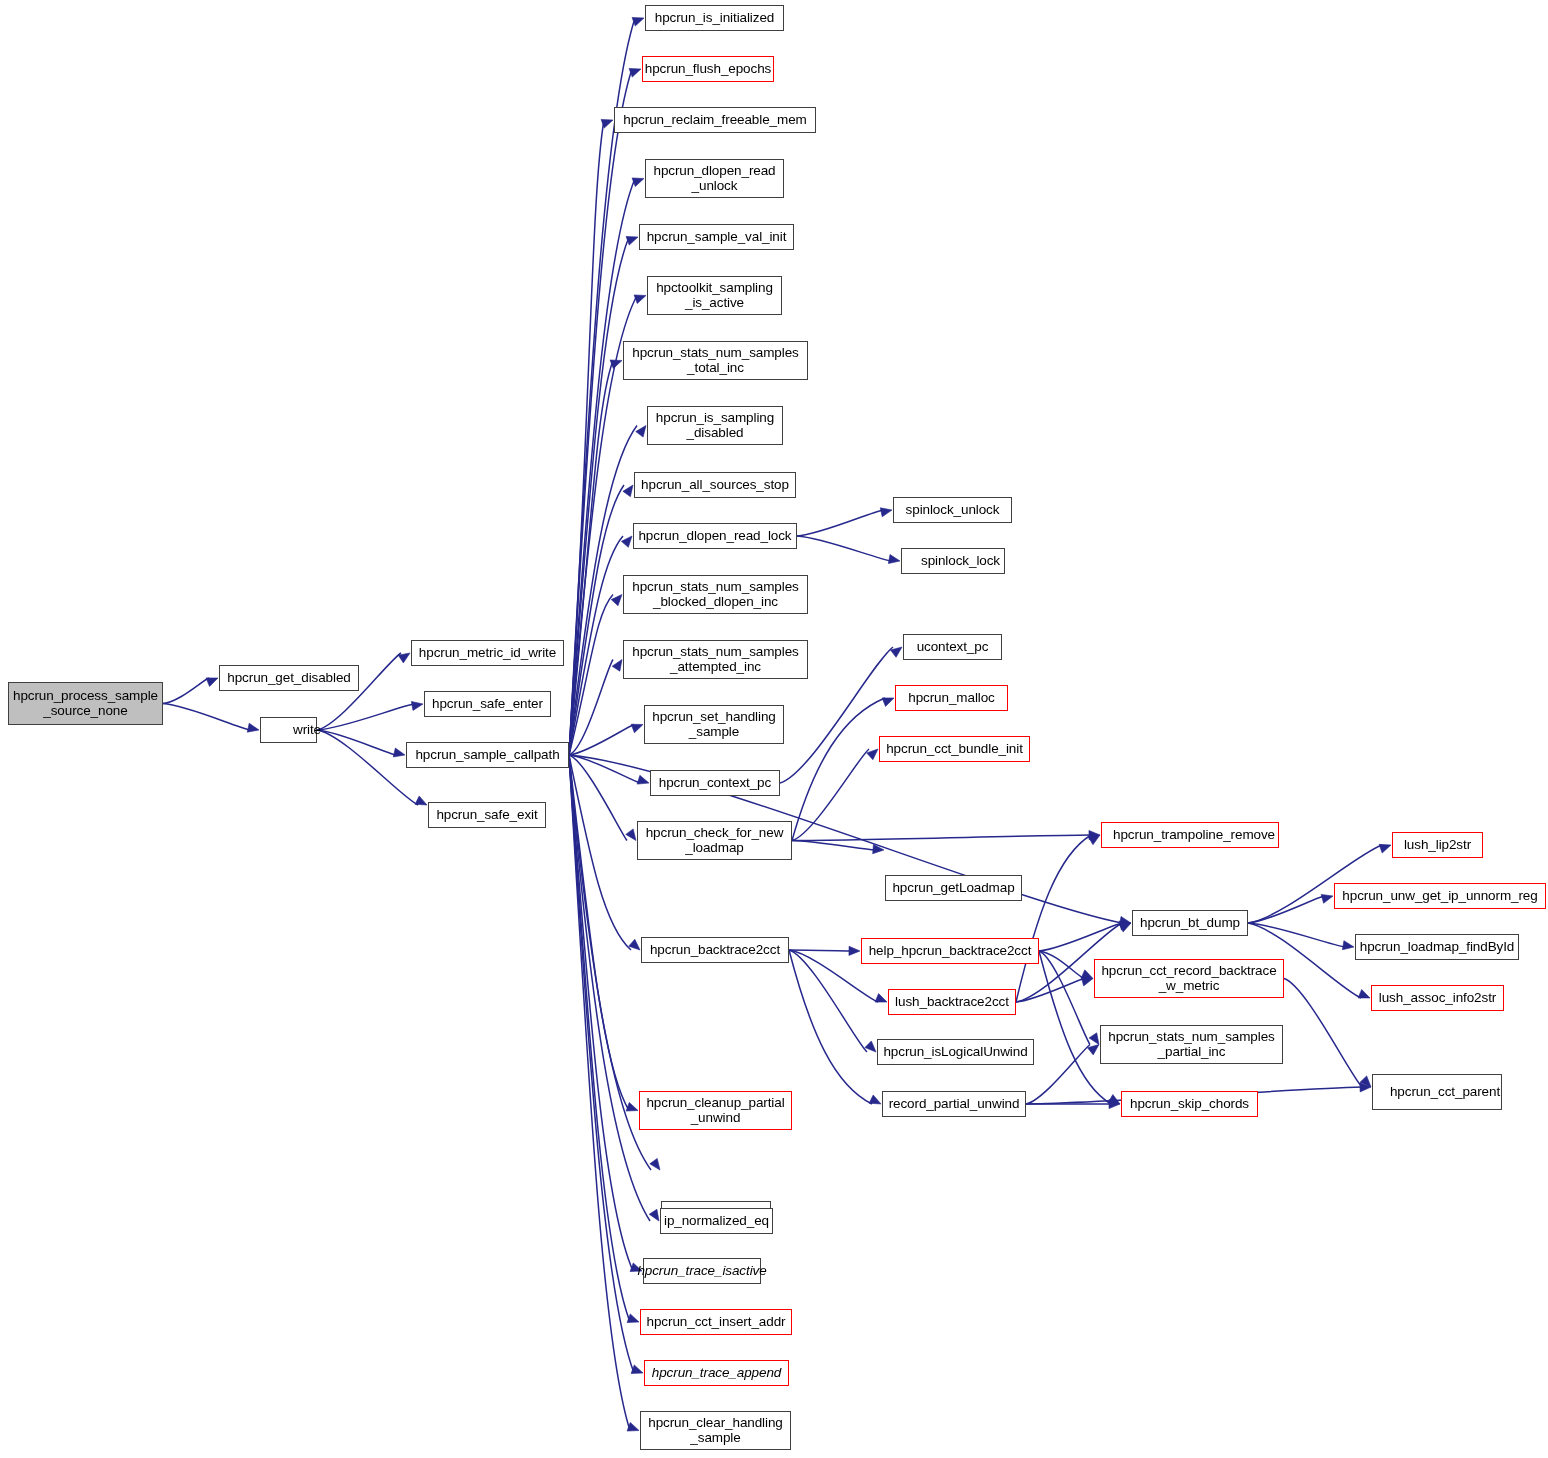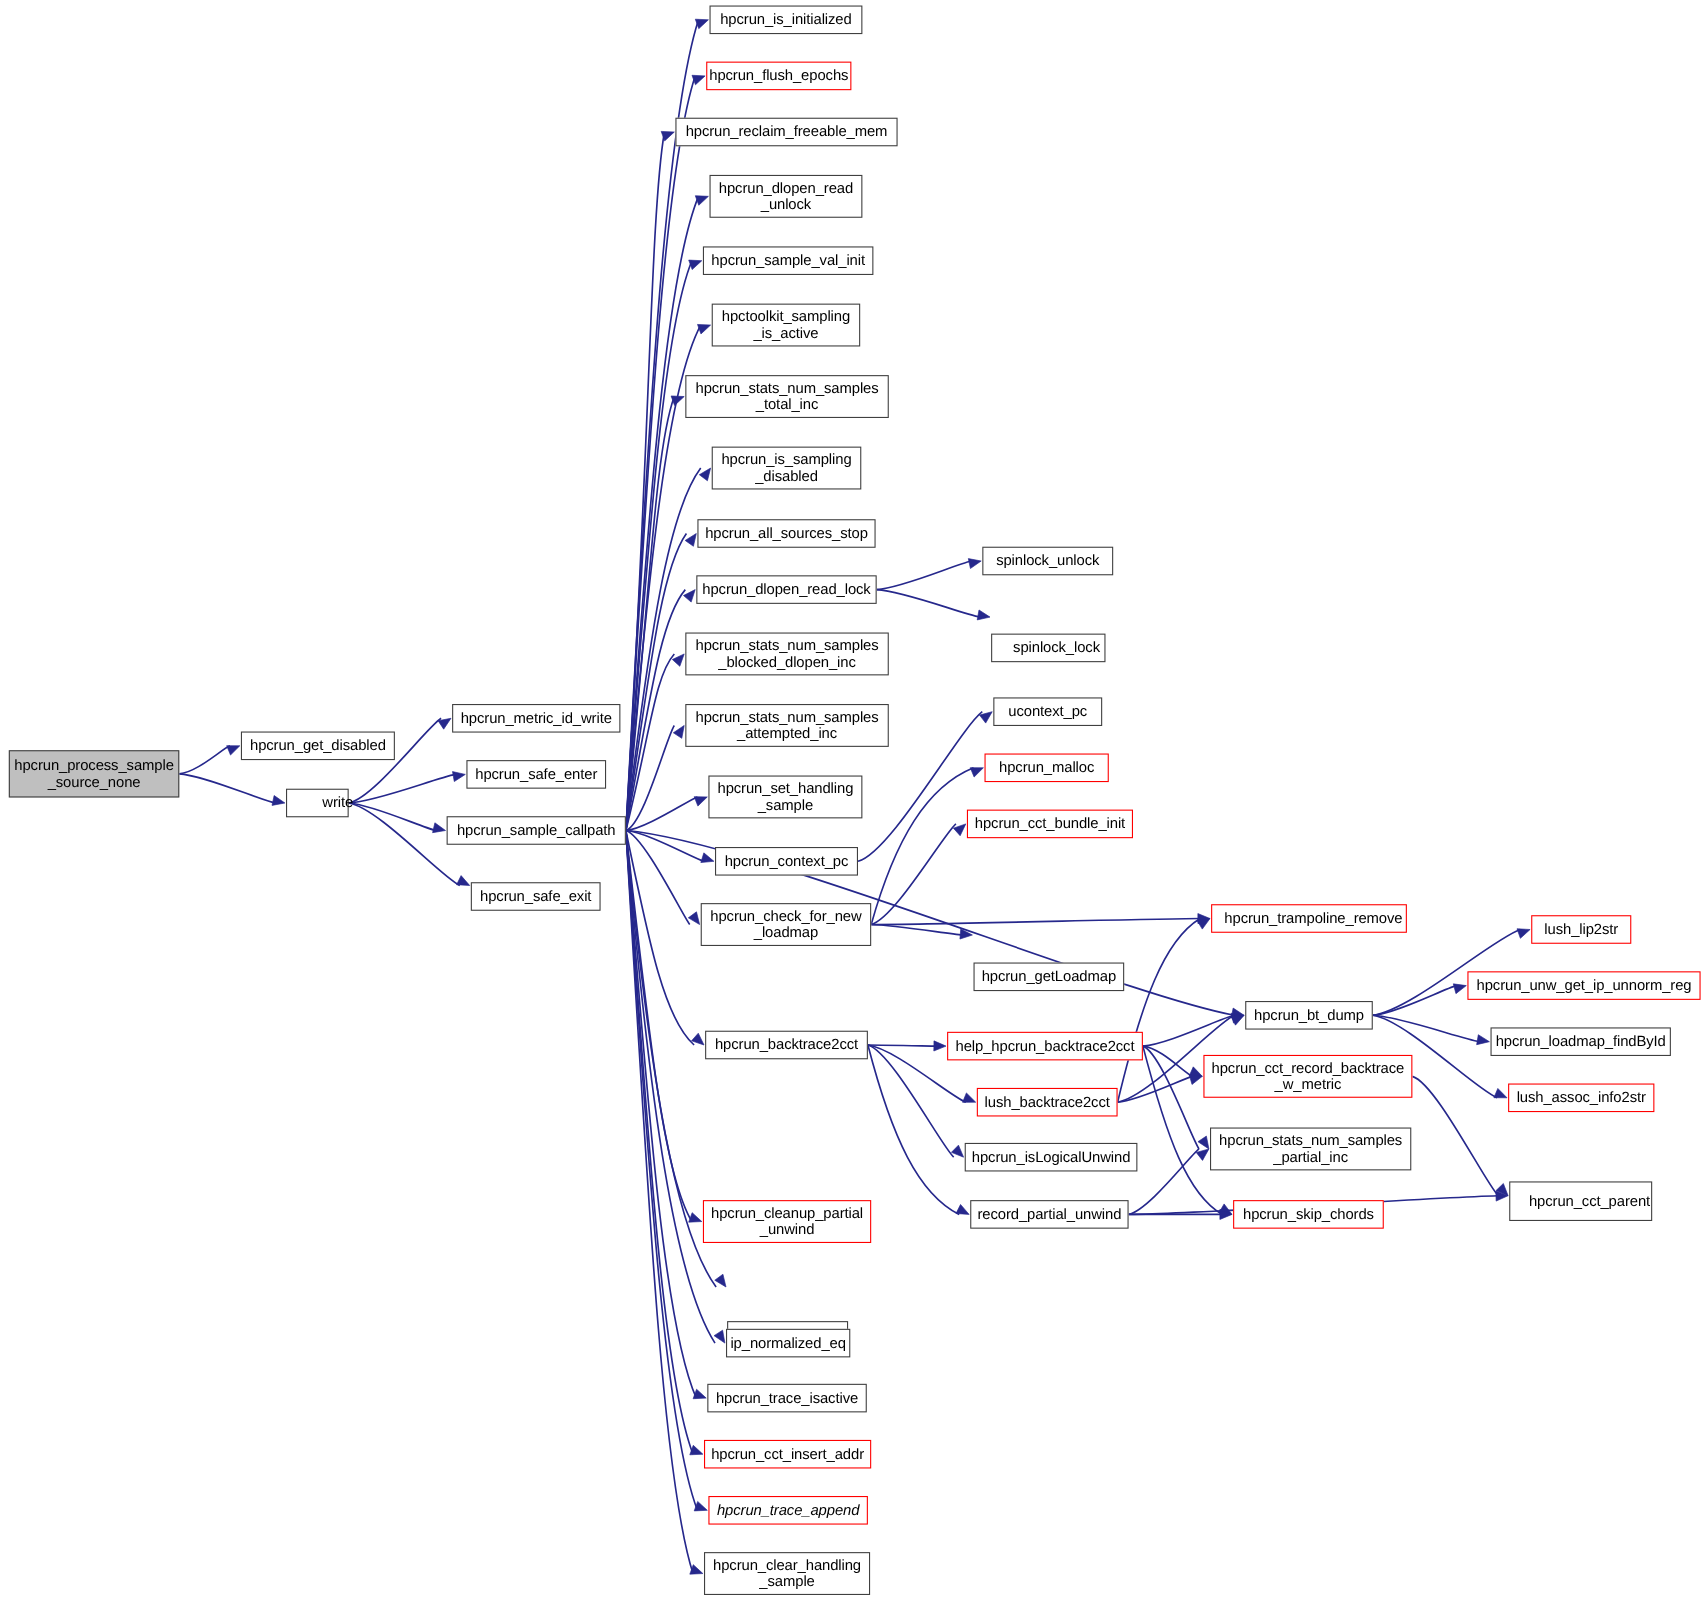--- a/index.html
+++ b/index.html
@@ -162,27 +162,27 @@
       <div class="node" style="left: 644px; top: 705px; width: 140px; height: 39px;"><span class="lbl">hpcrun_set_handling
 _sample</span></div>
       <div class="node" style="left: 650px; top: 770px; width: 130px; height: 26px;"><span class="lbl">hpcrun_context_pc</span></div>
       <div class="node" style="left: 637px; top: 821px; width: 155px; height: 39px;"><span class="lbl">hpcrun_check_for_new
 _loadmap</span></div>
       <div class="node" style="left: 641px; top: 937px; width: 148px; height: 26px;"><span class="lbl">hpcrun_backtrace2cct</span></div>
       <div class="node red" style="left: 639px; top: 1091px; width: 153px; height: 39px;"><span class="lbl">hpcrun_cleanup_partial
 _unwind</span></div>
       <div class="node" style="left: 661px; top: 1157px; width: 110px; height: 26px; margin-top: 44px;"><span class="lbl">hpcrun_cct_addr</span></div>
       <div class="node" style="left: 660px; top: 1208px; width: 113px; height: 26px;"><span class="lbl">ip_normalized_eq</span></div>
-      <div class="node" style="left: 643px; top: 1258px; width: 145px; height: 26px;"><span class="lbl">hpcrun_trace_isactive</span></div>
+      <div class="node" style="left: 643px; top: 1258px; width: 118px; height: 26px; font-style: italic;"><span class="lbl">hpcrun_trace_isactive</span></div>
       <div class="node red" style="left: 640px; top: 1309px; width: 152px; height: 26px;"><span class="lbl">hpcrun_cct_insert_addr</span></div>
       <div class="node red" style="left: 644px; top: 1360px; width: 145px; height: 26px; font-style: italic;"><span class="lbl">hpcrun_trace_append</span></div>
       <div class="node" style="left: 640px; top: 1411px; width: 151px; height: 39px;"><span class="lbl">hpcrun_clear_handling
 _sample</span></div>
       <div class="node" style="left: 893px; top: 497px; width: 119px; height: 26px;"><span class="lbl">spinlock_unlock</span></div>
-      <div class="node" style="left: 901px; top: 576px; width: 104px; height: 26px; padding-left: 15px;"><span class="lbl">spinlock_lock</span></div>
+      <div class="node" style="left: 901px; top: 548px; width: 104px; height: 26px; padding-left: 15px;"><span class="lbl">spinlock_lock</span></div>
       <div class="node" style="left: 903px; top: 634px; width: 99px; height: 26px;"><span class="lbl">ucontext_pc</span></div>
       <div class="node red" style="left: 895px; top: 685px; width: 113px; height: 26px;"><span class="lbl">hpcrun_malloc</span></div>
       <div class="node red" style="left: 879px; top: 736px; width: 151px; height: 26px;"><span class="lbl">hpcrun_cct_bundle_init</span></div>
       <div class="node" style="left: 885px; top: 875px; width: 137px; height: 26px; align-items: center;"><span class="lbl">hpcrun_getLoadmap</span></div>
       <div class="node red" style="left: 1101px; top: 822px; width: 178px; height: 26px; justify-content: flex-end;"><span class="lbl">hpcrun_trampoline_remove</span></div>
       <div class="node red" style="left: 861px; top: 938px; width: 178px; height: 26px;"><span class="lbl">help_hpcrun_backtrace2cct</span></div>
       <div class="node red" style="left: 888px; top: 989px; width: 128px; height: 26px;"><span class="lbl">lush_backtrace2cct</span></div>
       <div class="node" style="left: 877px; top: 1039px; width: 157px; height: 26px;"><span class="lbl">hpcrun_isLogicalUnwind</span></div>
       <div class="node" style="left: 882px; top: 1091px; width: 144px; height: 26px;"><span class="lbl">record_partial_unwind</span></div>
       <div class="node" style="left: 1132px; top: 910px; width: 116px; height: 26px;"><span class="lbl">hpcrun_bt_dump</span></div>

